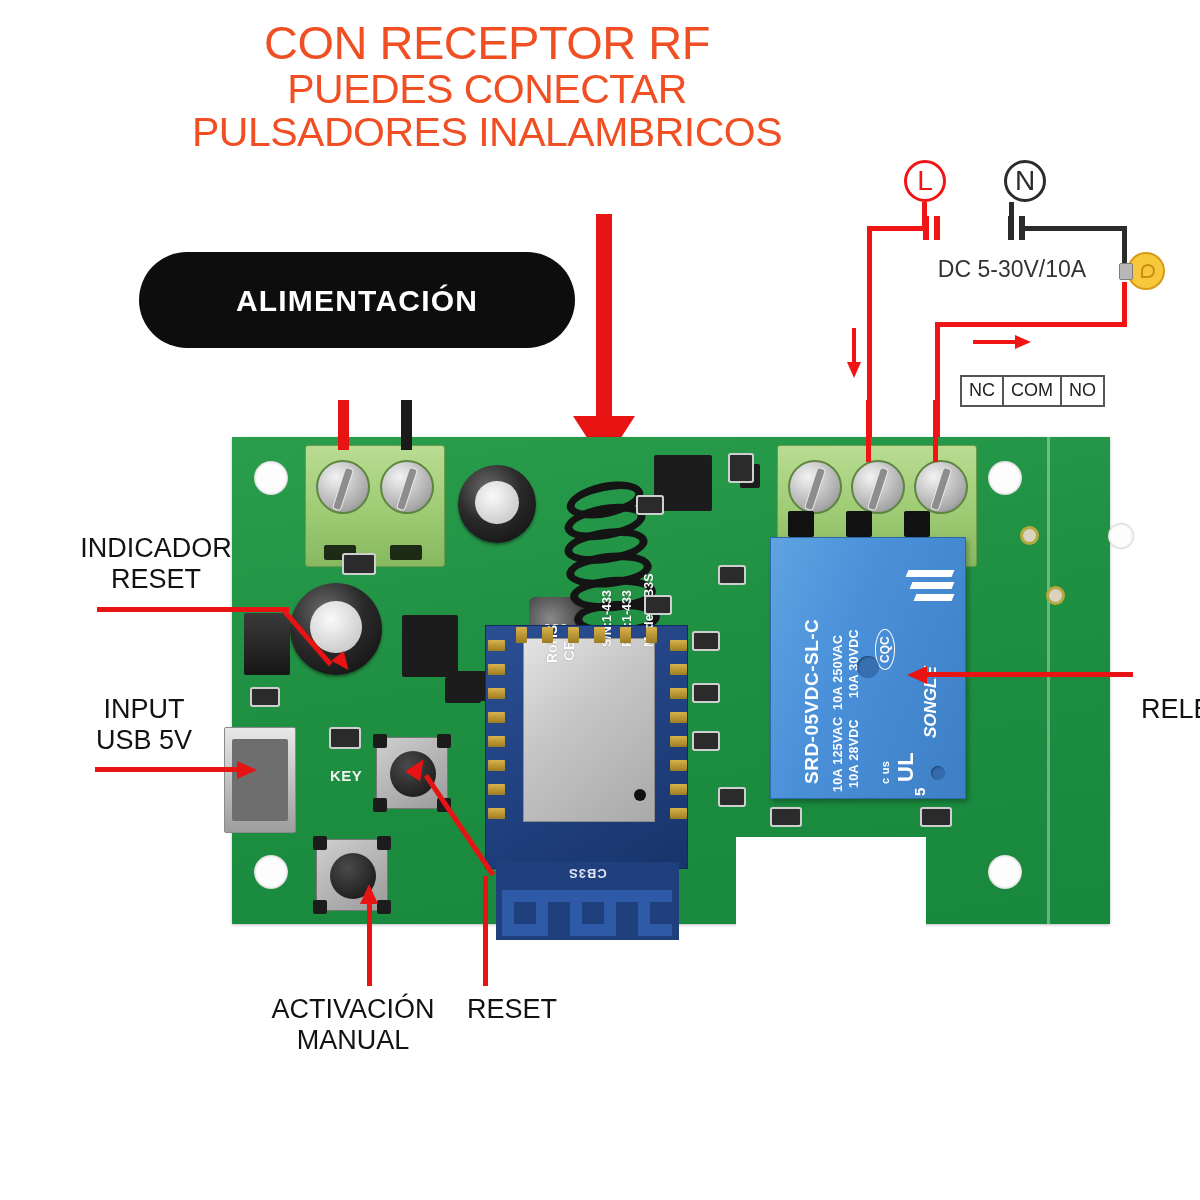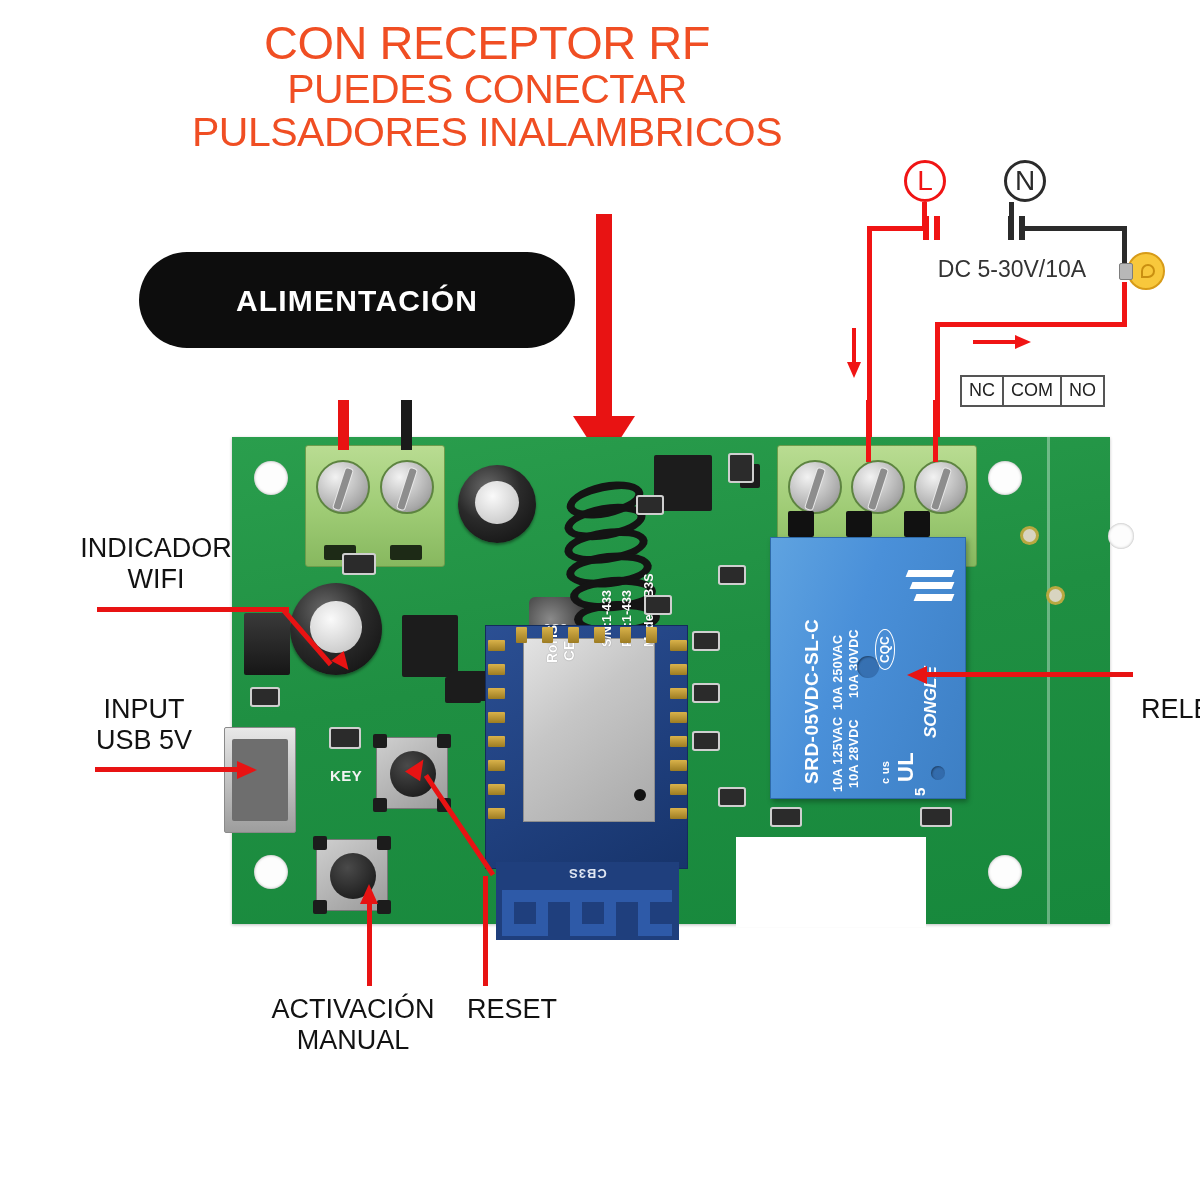--- a/index.html
+++ b/index.html
@@ -521,21 +521,21 @@
 
     <div class="pcb-notch"></div>
   </div>
 
   <div class="lead lead-red" style="left:291px; top:400px; height:50px;"></div>
   <div class="lead lead-blk" style="left:354px; top:400px; height:50px;"></div>
   <div class="lead-thin" style="left:819px; top:400px; height:62px;"></div>
   <div class="lead-thin" style="left:886px; top:400px; height:62px;"></div>
 
   <div class="callout" style="left:14px; top:533px; width:190px; text-align:center;">INDICADOR
-WIFI</div>
+RESET</div>
   <div class="cl-line" style="left:50px; top:607px; width:192px; height:5px;"></div>
   <div class="cl-line" style="left:237px; top:607px; width:5px; height:5px;"></div>
   <div class="cl-line" style="left:237px; top:607px; width:74px; height:5px; transform:rotate(49deg); transform-origin:0 0;"></div>
   <div class="cl-head" style="left:288px; top:654px; border-left:8px solid transparent; border-right:8px solid transparent; border-top:18px solid #e81313; transform:rotate(-38deg);"></div>
 
   <div class="callout" style="left:12px; top:694px; width:170px; text-align:center;">INPUT
 USB 5V</div>
   <div class="cl-line" style="left:48px; top:767px; width:146px; height:5px;"></div>
   <div class="cl-head" style="left:190px; top:761px; border-top:9px solid transparent; border-bottom:9px solid transparent; border-left:20px solid #e81313;"></div>
 

